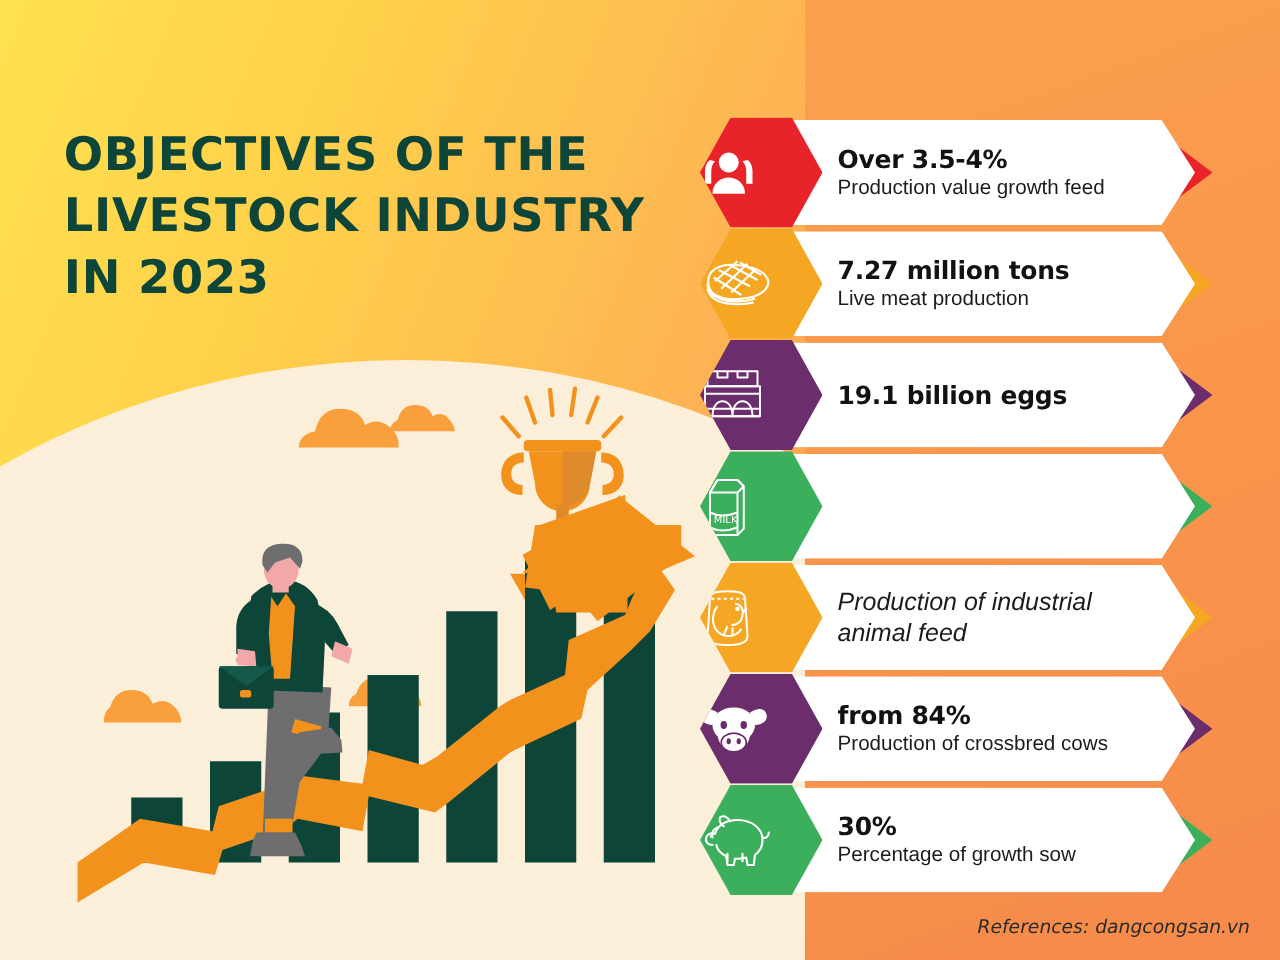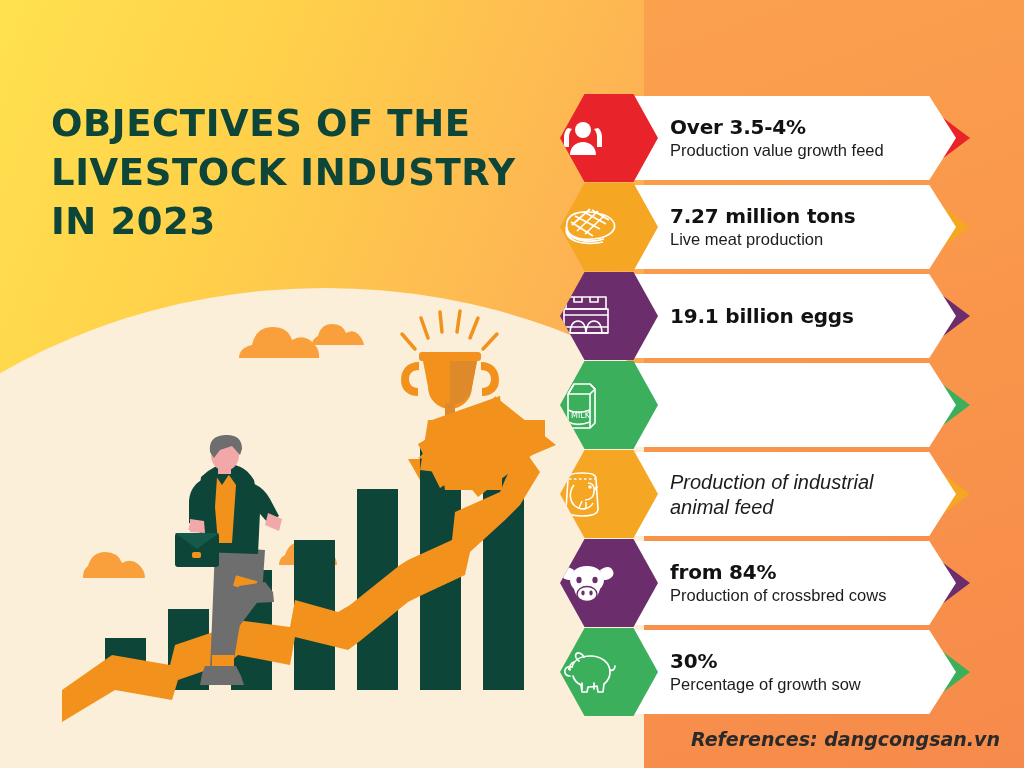--- a/index.html
+++ b/index.html
@@ -126,23 +126,23 @@
     display: flex;
     align-items: center;
   }
   .hexagon svg { display: block; }
 
   
   .footer-ref {
     position: absolute;
     right: 24px;
     bottom: 18px;
-    font-size: 19px;
+    font-size: 15px;
     font-style: italic;
-    font-weight: 700;
+    font-weight: 400;
     color: #2A2A2A;
     font-family: "DejaVu Sans", sans-serif;
   }
 </style>
 </head>
 <body>
 
 <div id="poster">
 
   <div class="cream-blob"></div>

